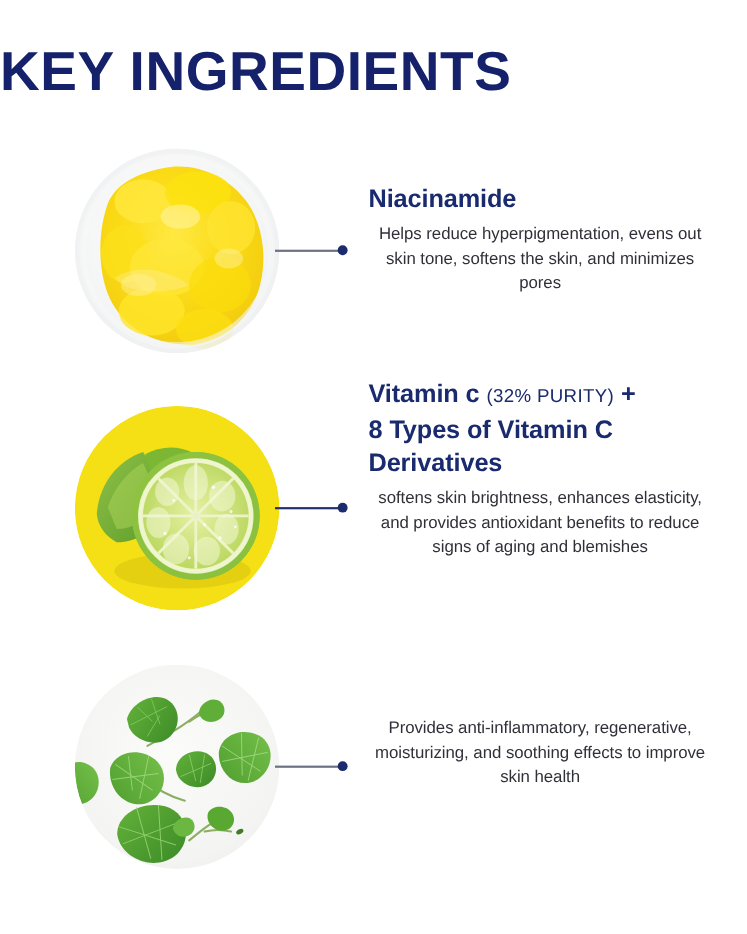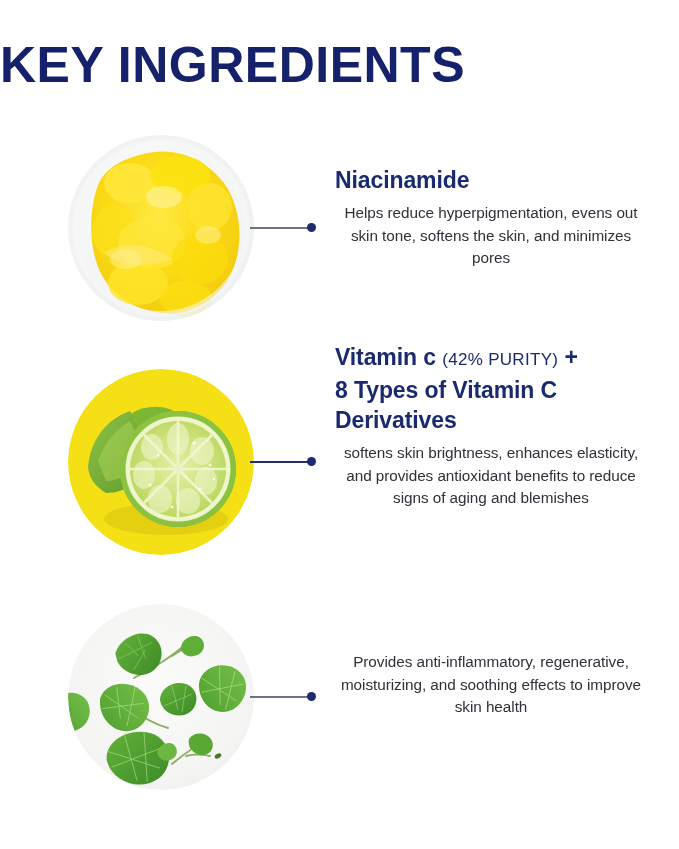--- a/index.html
+++ b/index.html
@@ -254,21 +254,21 @@
   </div>
 
   <div class="connector conn-2 dark">
     <div class="line"></div>
     <div class="dot"></div>
   </div>
 
   <div class="text-block tb-2">
     <h2 class="ing-heading">
       <span>Vitamin c</span>
-      <span class="purity">(42% PURITY)</span>
+      <span class="purity">(32% PURITY)</span>
       <span class="plus">+</span>
       <br>
       <span>8 Types of Vitamin C</span>
       <br>
       <span>Derivatives</span>
     </h2>
     <p class="ing-desc">softens skin brightness, enhances elasticity, and provides antioxidant benefits to reduce signs of aging and blemishes</p>
   </div>
 </div>
 

